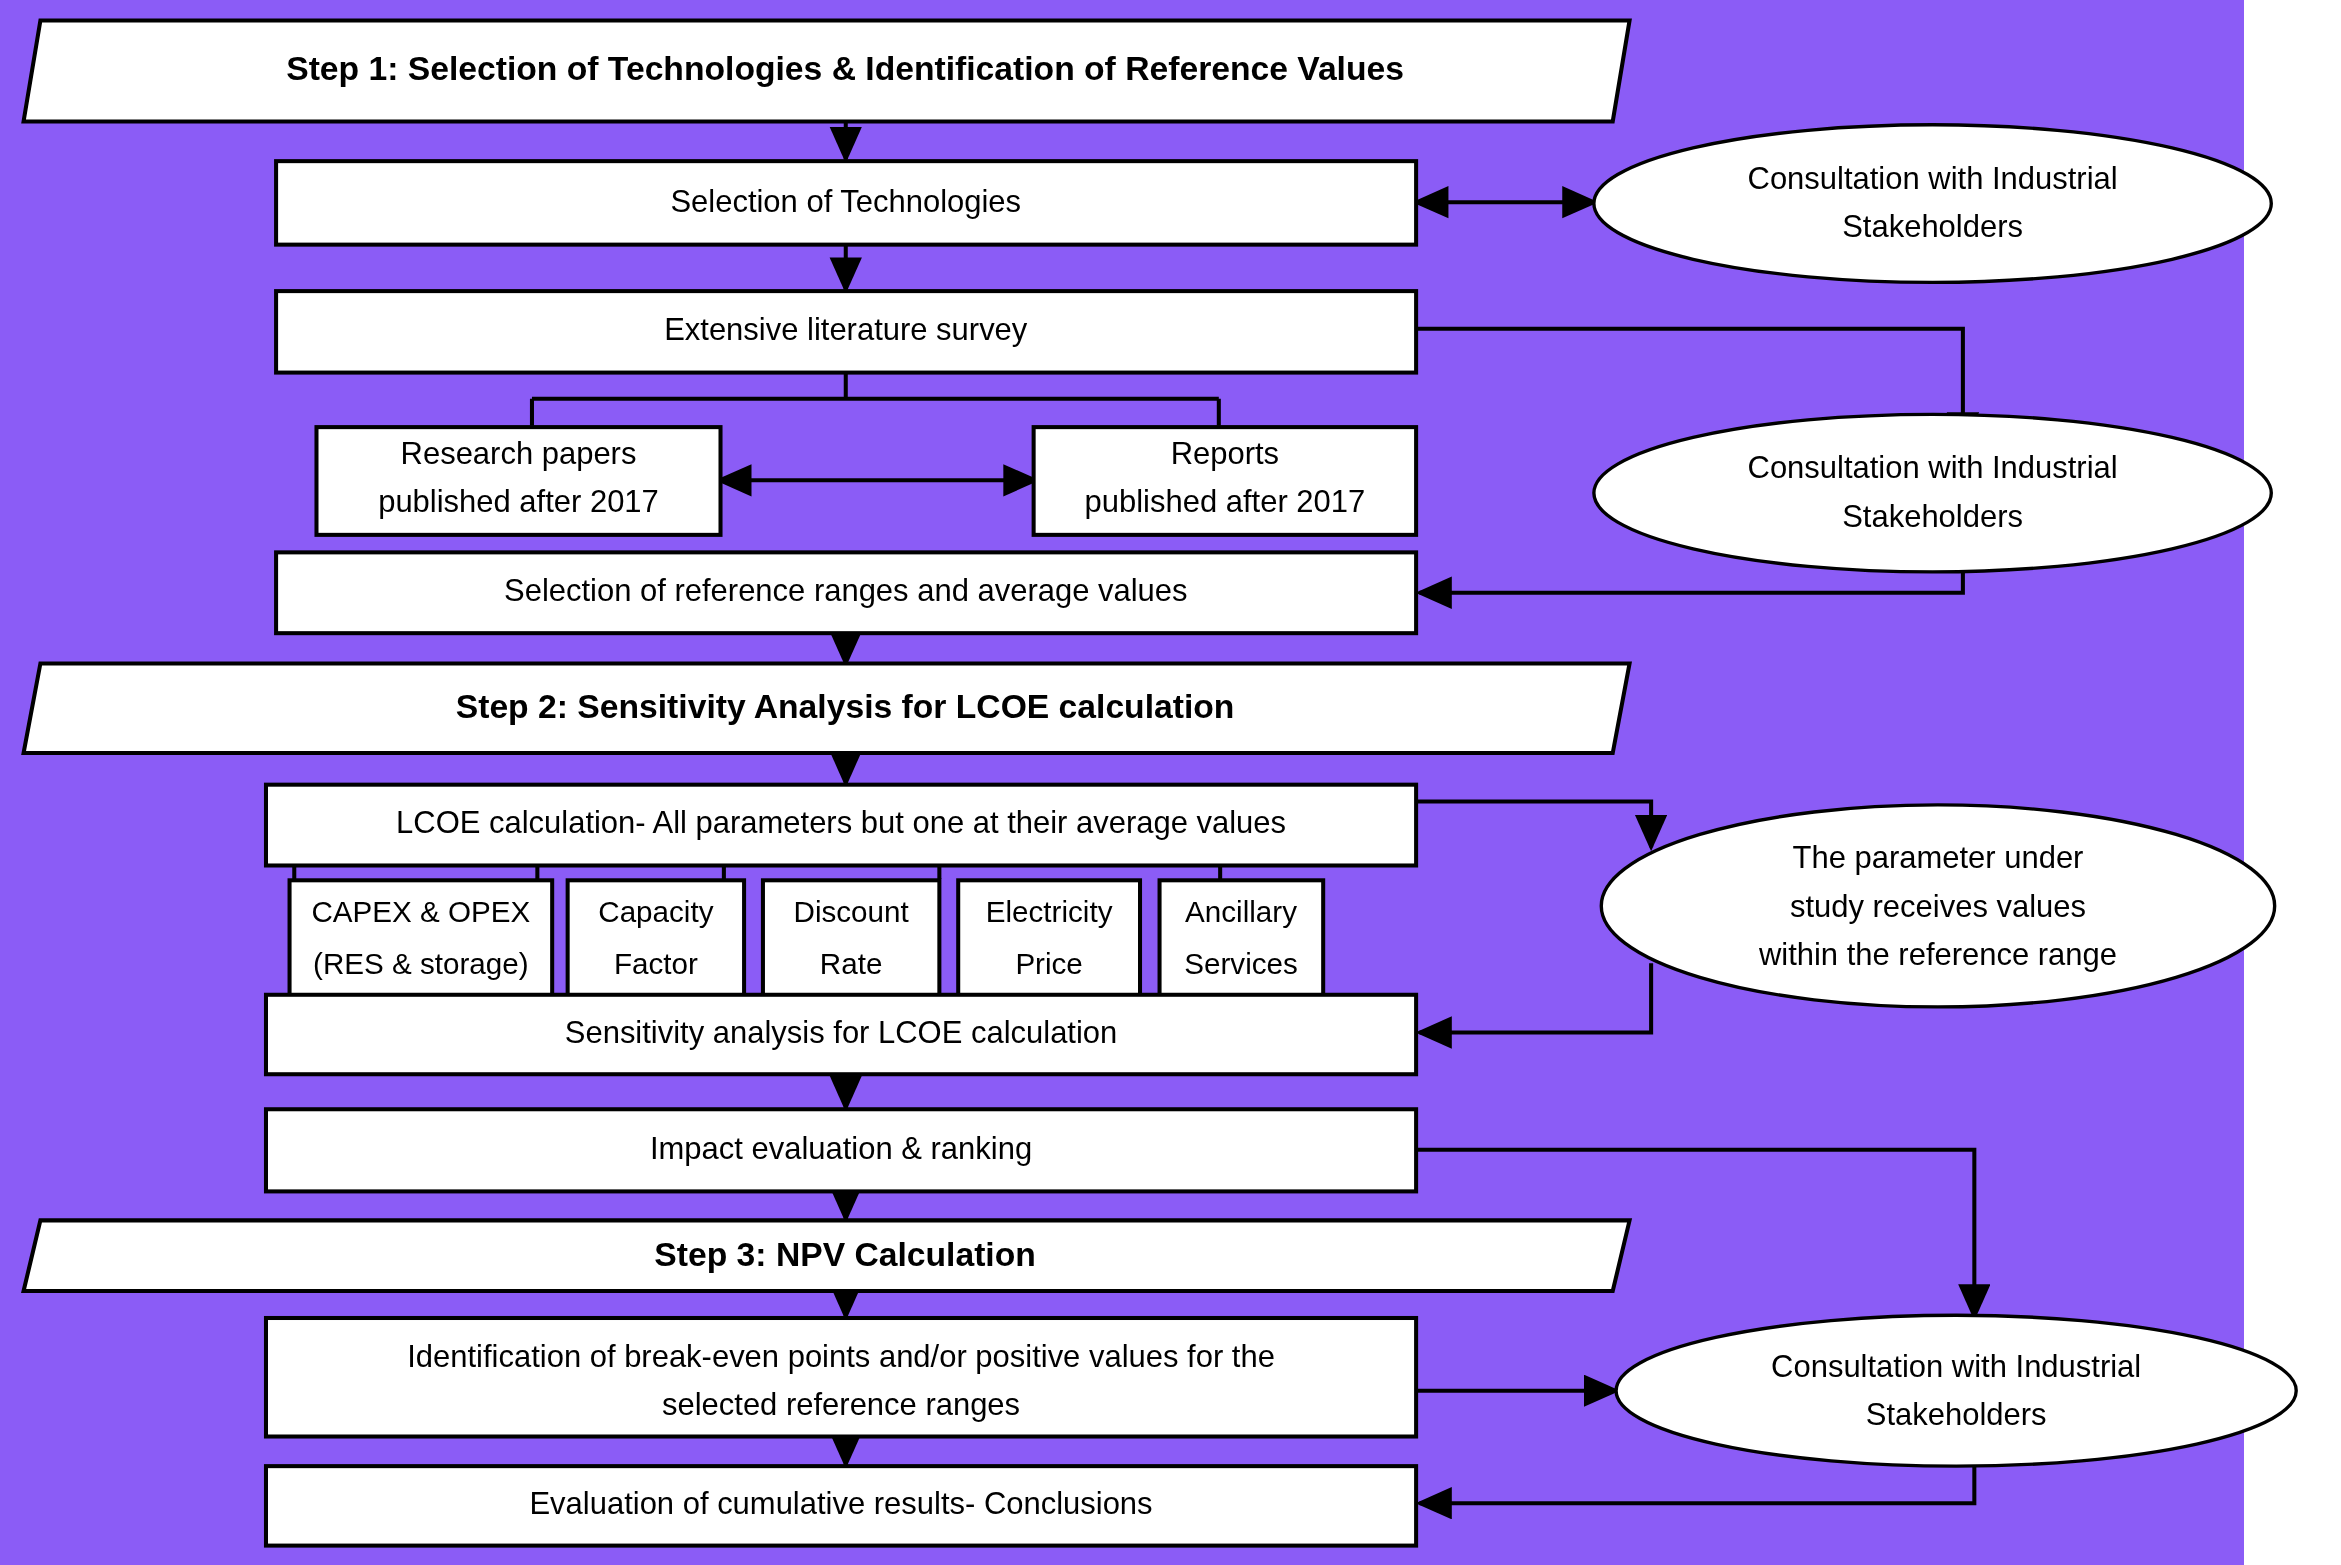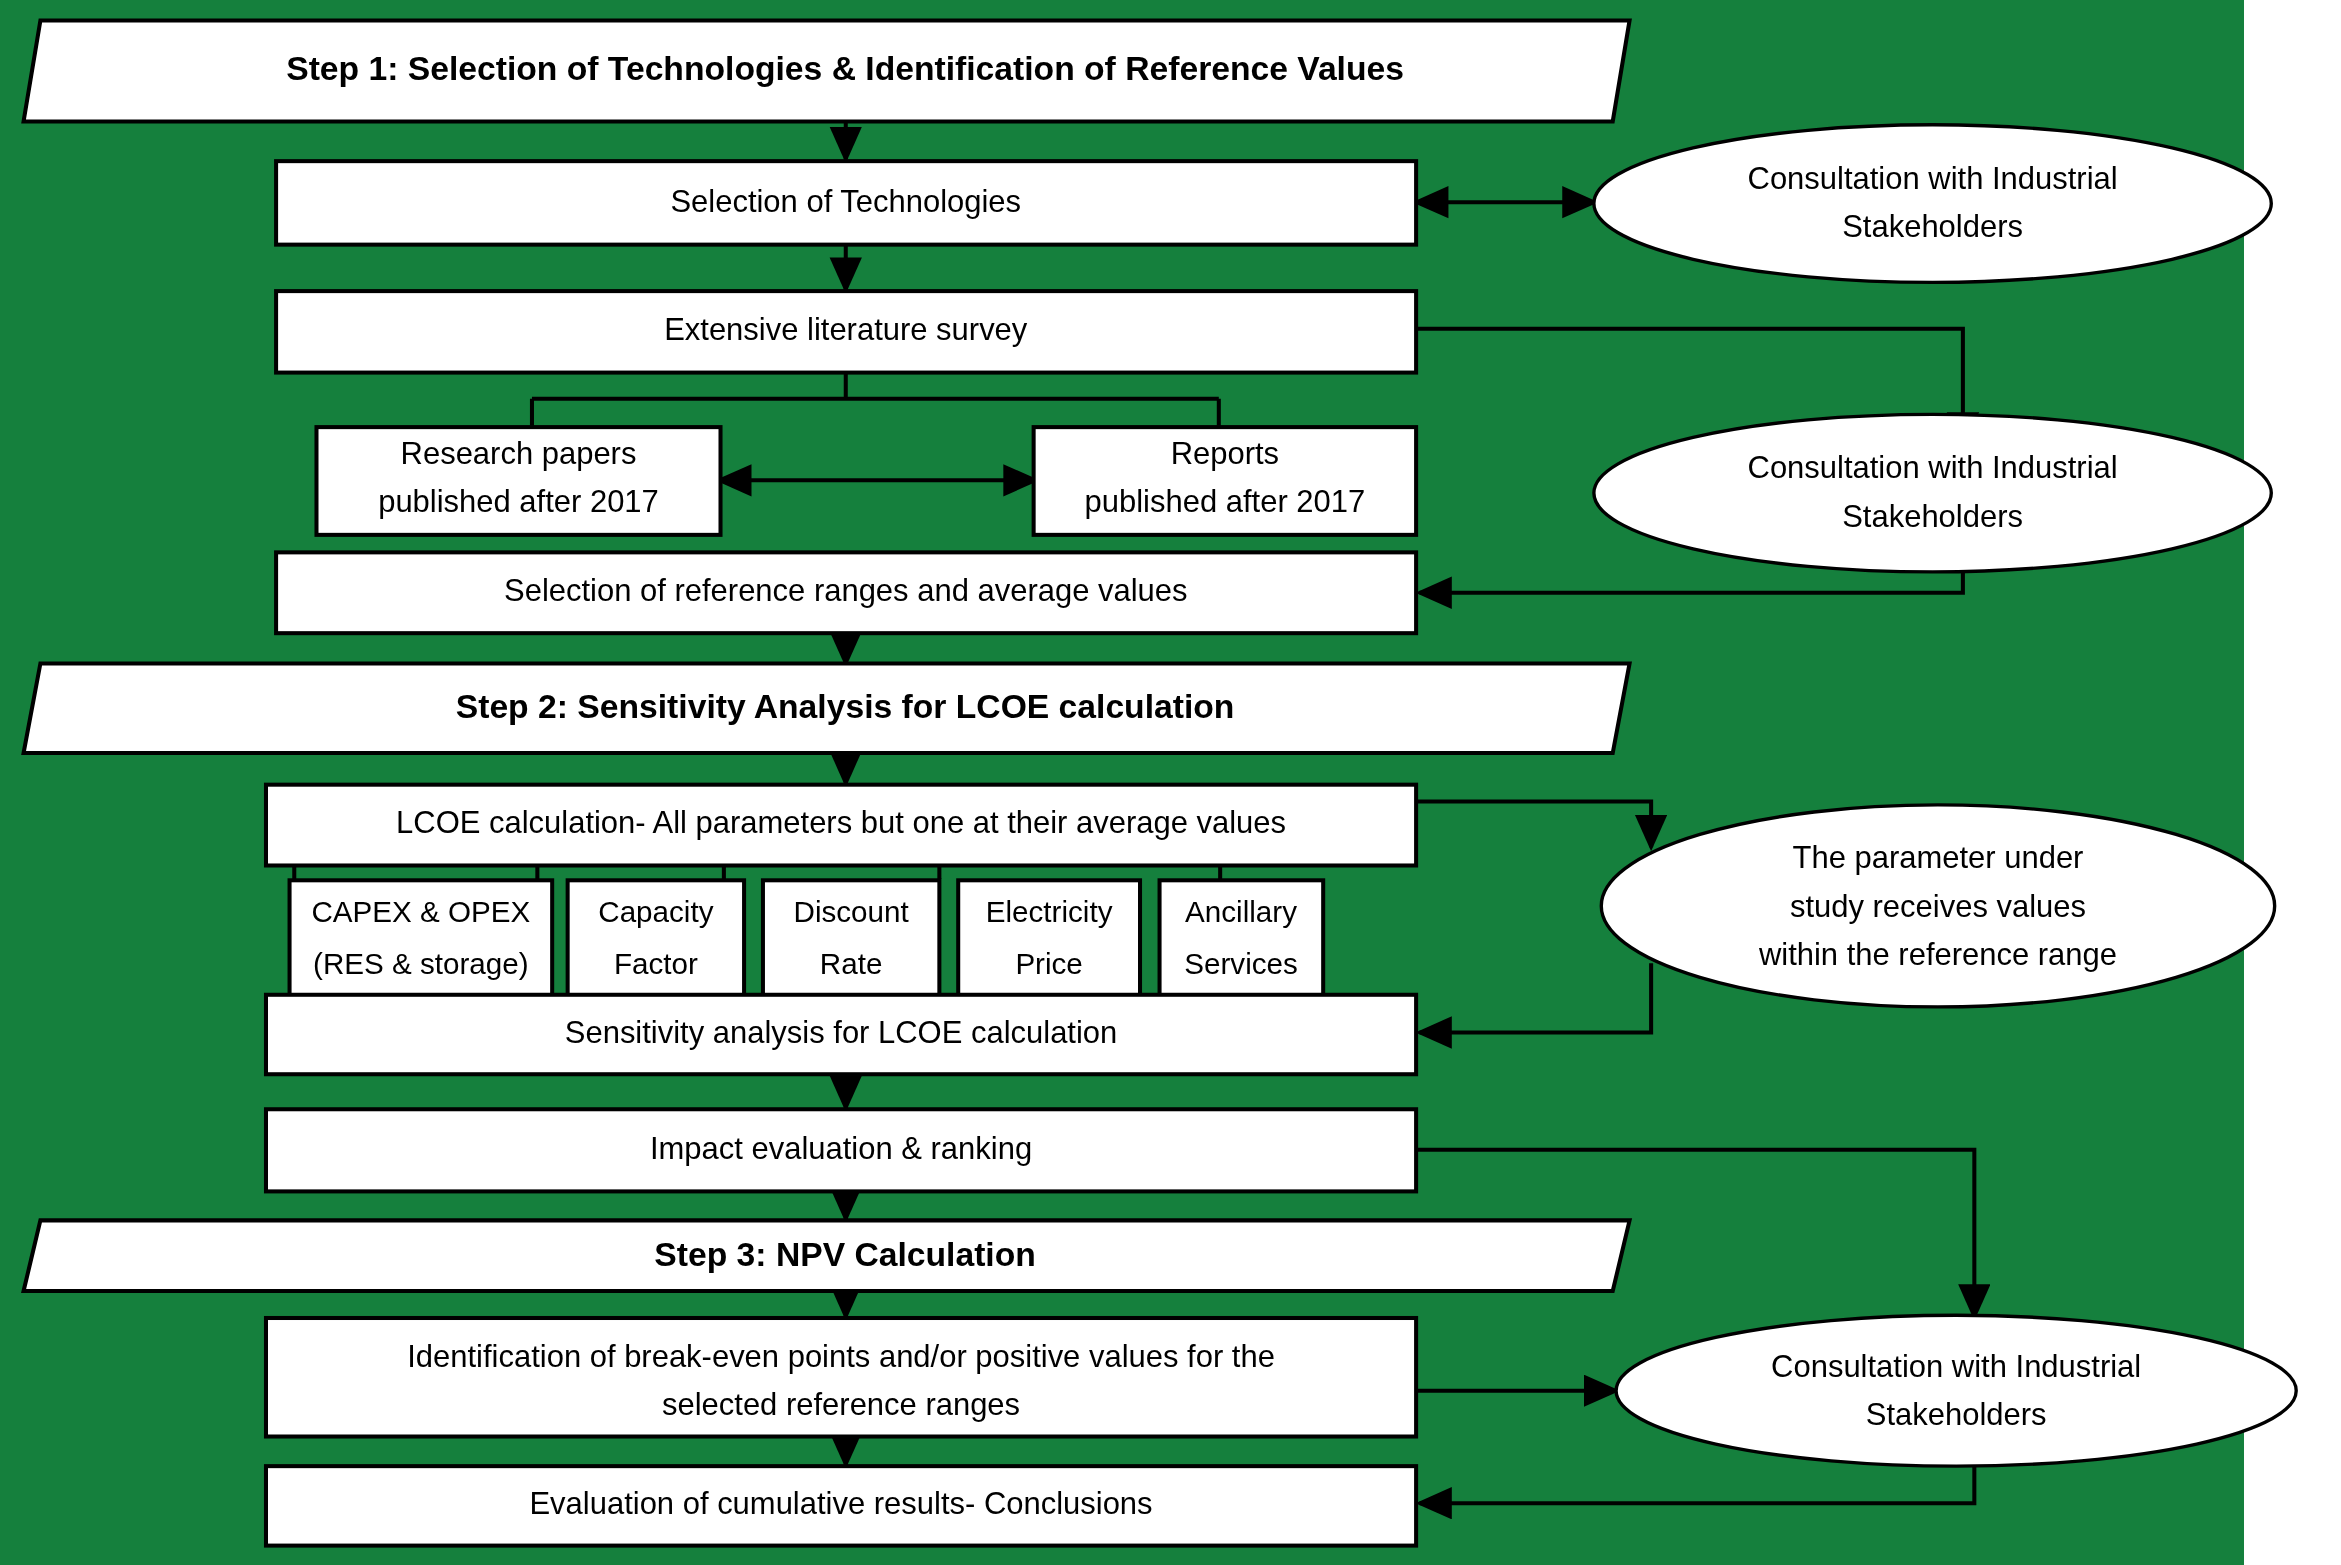--- a/index.html
+++ b/index.html
@@ -12,21 +12,21 @@
     width: 2342px;
     height: 1566px;
     font-family: "Liberation Sans", sans-serif;
     color: #000000;
     overflow: hidden;
   }
   #flow-root {
     position: relative;
     width: 2244px;
     height: 1566px;
-    background: #15803d;
+    background: #8b5cf6;
   }
   svg.flow-canvas {
     position: absolute;
     top: 0;
     left: 0;
     width: 2342px;
     height: 1566px;
     display: block;
   }
   .box-line { stroke: #000000; stroke-width: 6; fill: #ffffff; }

